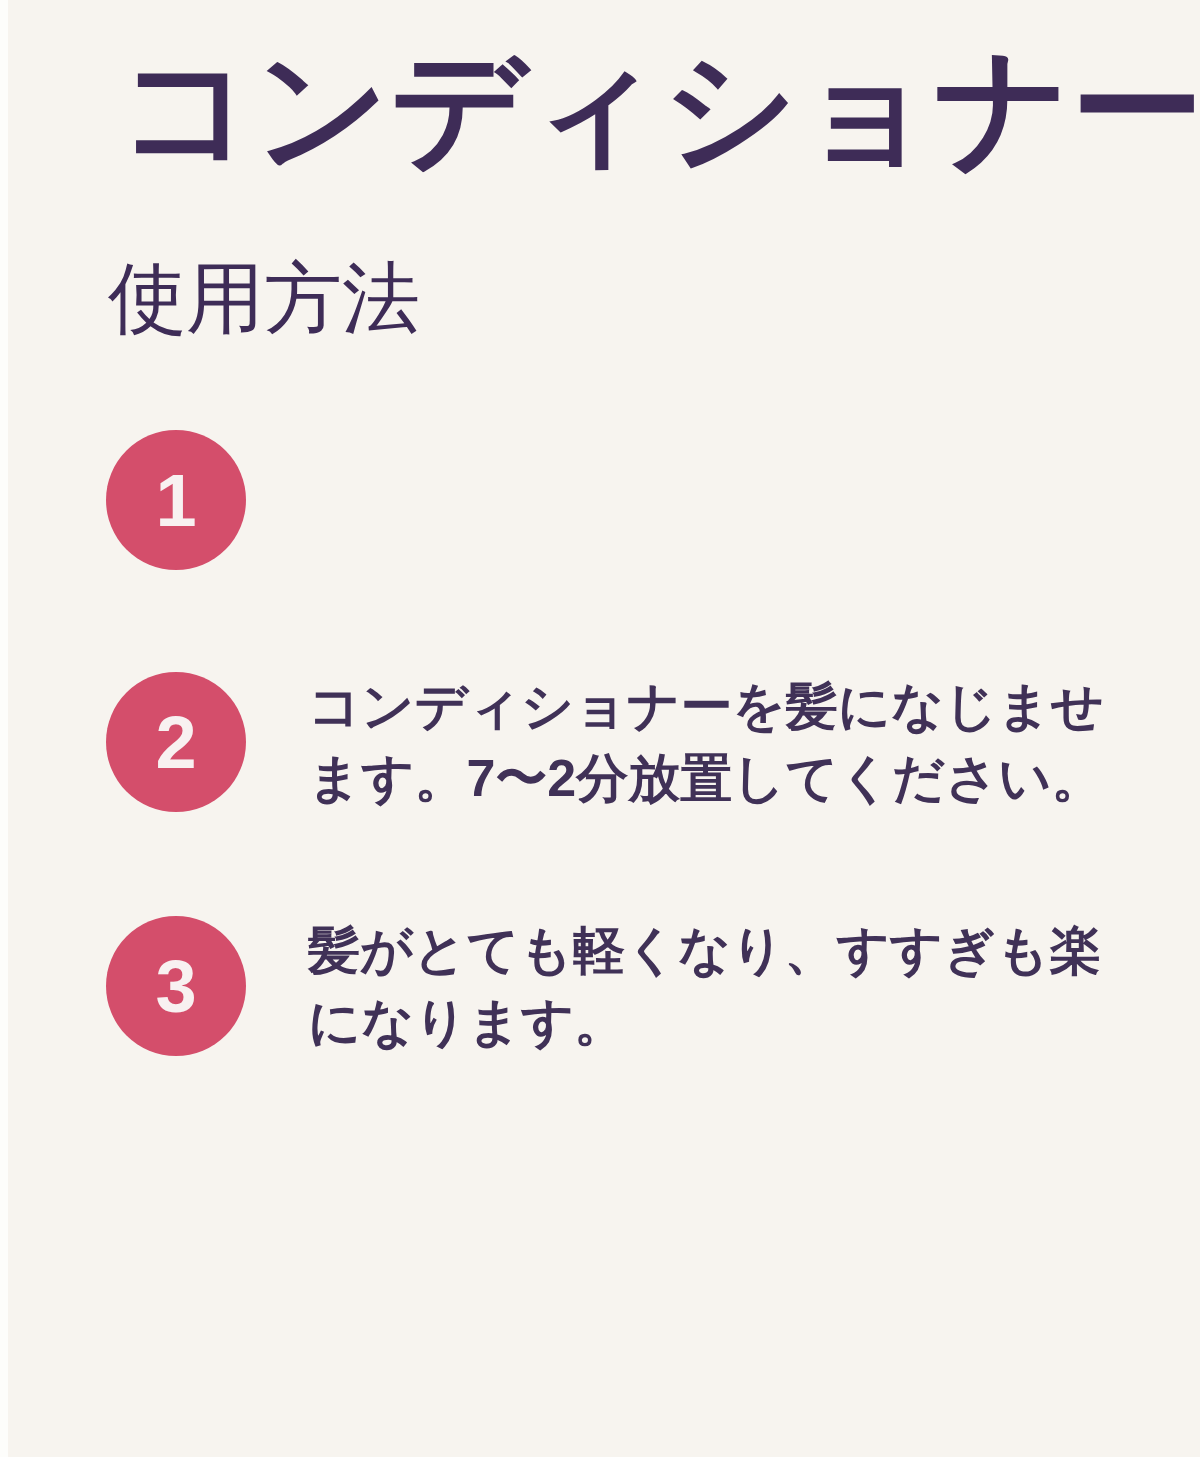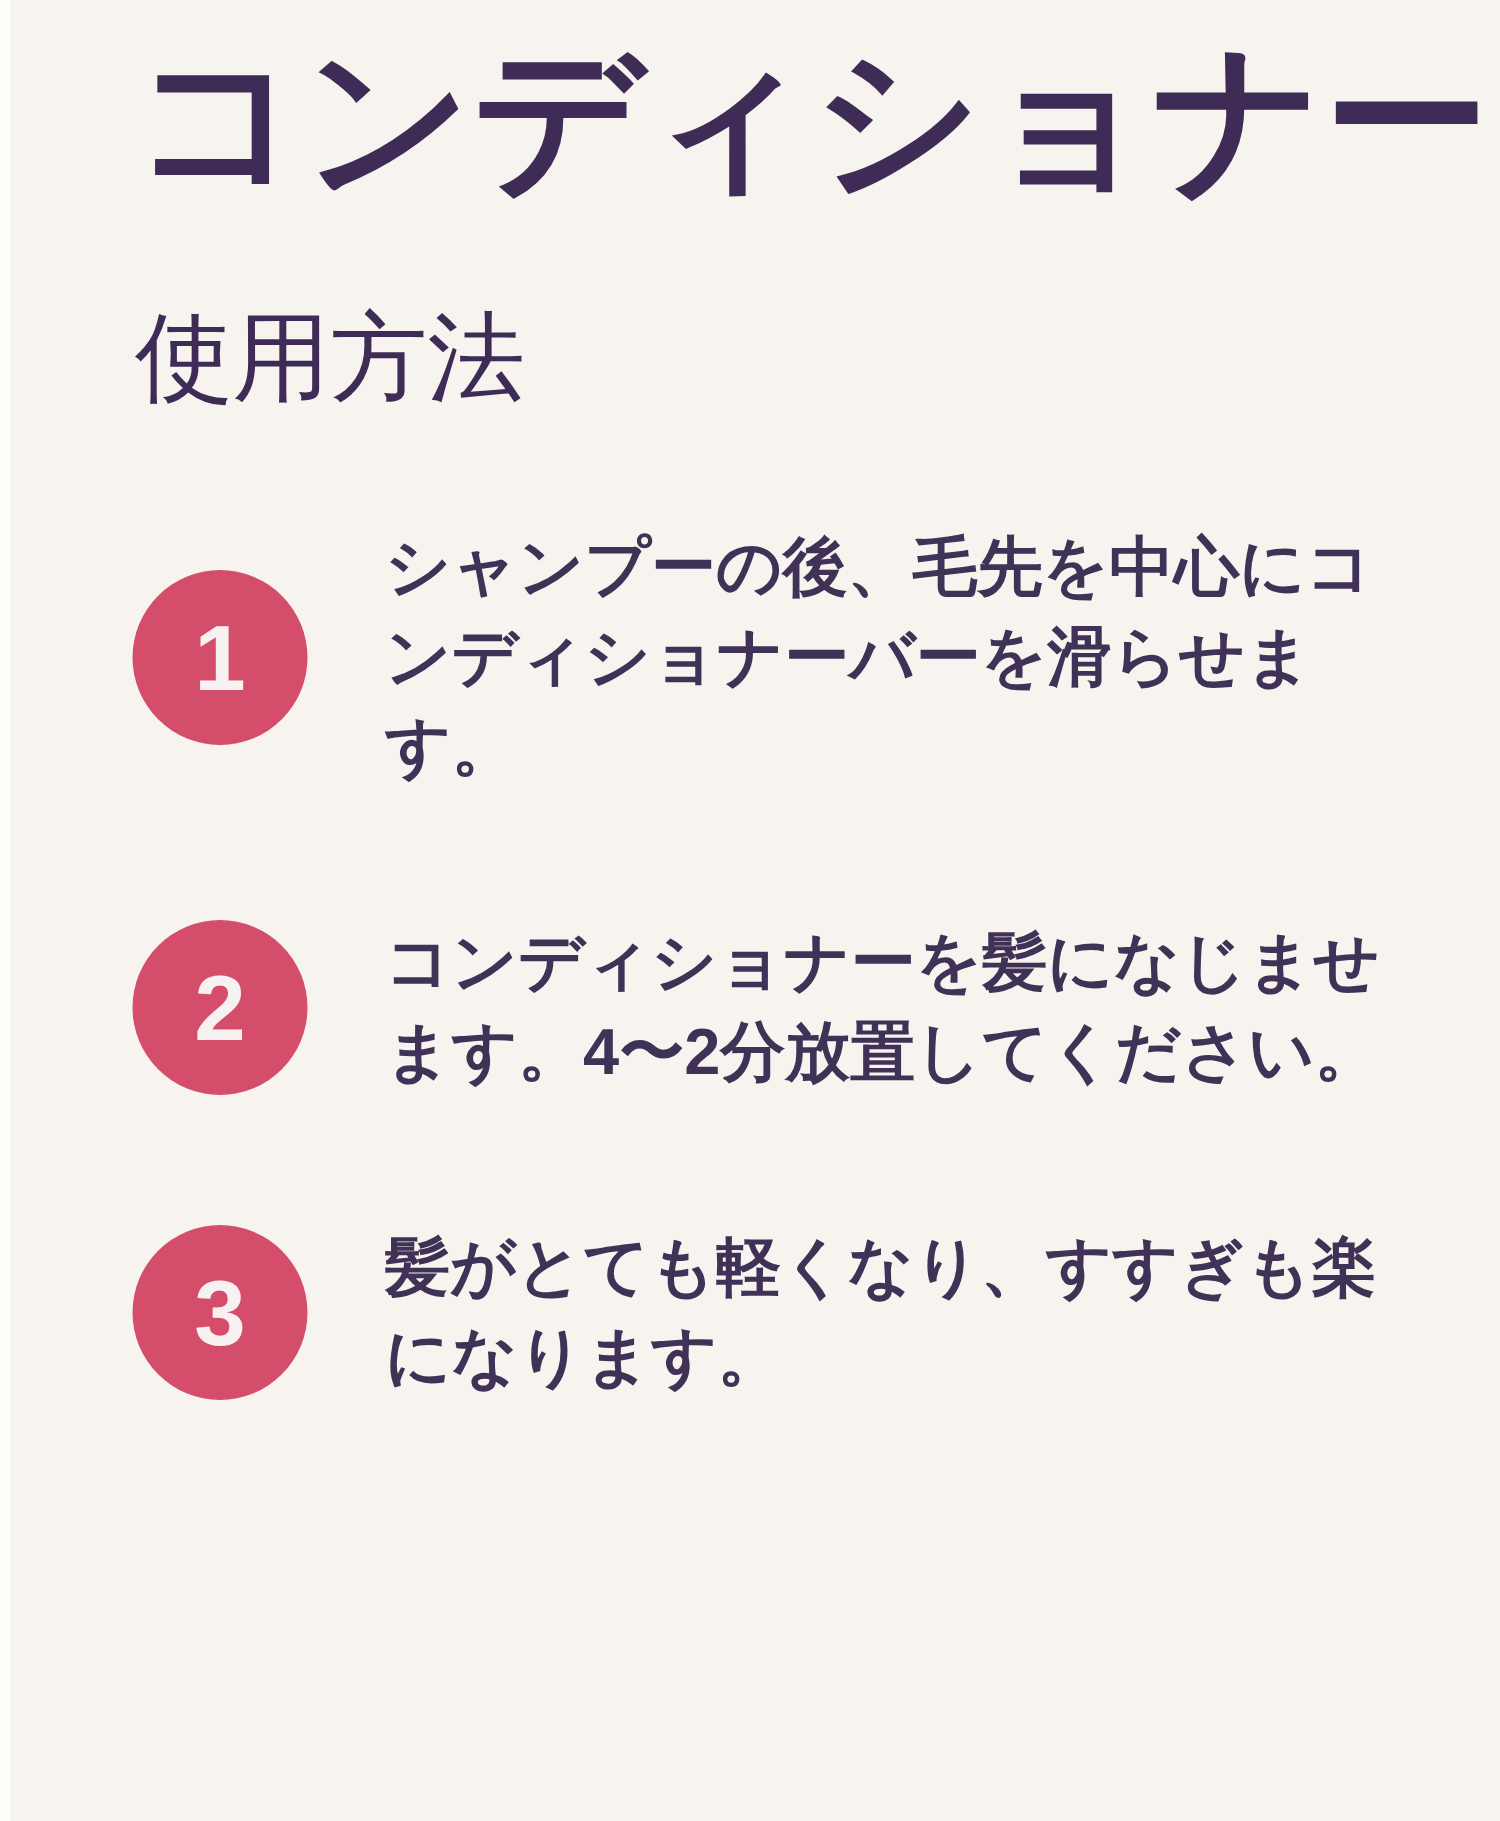--- a/index.html
+++ b/index.html
@@ -24,21 +24,21 @@
     position: absolute;
     left: 0; top: 0;
     width: 8px; height: 100%;
     background: #fdfdfb;
   }
   .content {
     padding: 16px 0 0 106px;
     width: 1152px;
   }
   .page-title {
-    margin: 0;
+    margin: 12px;
     font-size: 133px;
     line-height: 160px;
     font-weight: 700;
     color: var(--title-color);
     white-space: nowrap;
     letter-spacing: 0px;
   }
   .description {
     margin: 71px 0 0 4px;
     width: 1040px;
@@ -97,28 +97,27 @@
 
 
   <h2 class="section-heading">使用方法</h2>
 
   <div class="steps">
 
     <div class="step">
       <div class="badge">
         <span>1</span>
       </div>
-      <div class="step-text">シャンプーの後、毛先を中心にコンディショナーバーを滑らせます。</div>
     </div>
 
     <div class="step">
       <div class="badge">
         <span>2</span>
       </div>
-      <div class="step-text">コンディショナーを髪になじませます。4〜2分放置してください。</div>
+      <div class="step-text">コンディショナーを髪になじませます。7〜2分放置してください。</div>
     </div>
 
     <div class="step">
       <div class="badge">
         <span>3</span>
       </div>
       <div class="step-text">髪がとても軽くなり、すすぎも楽になります。</div>
     </div>
 
   </div>

